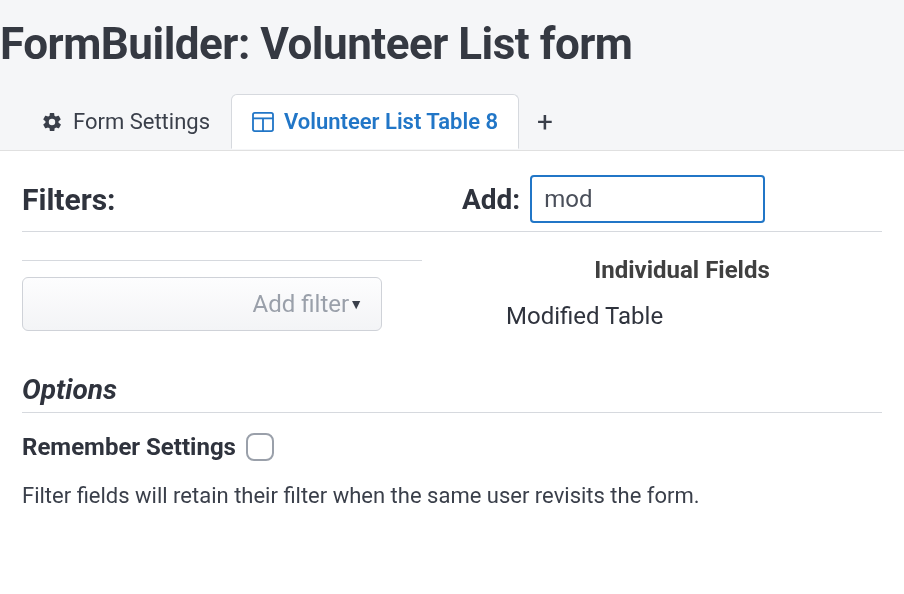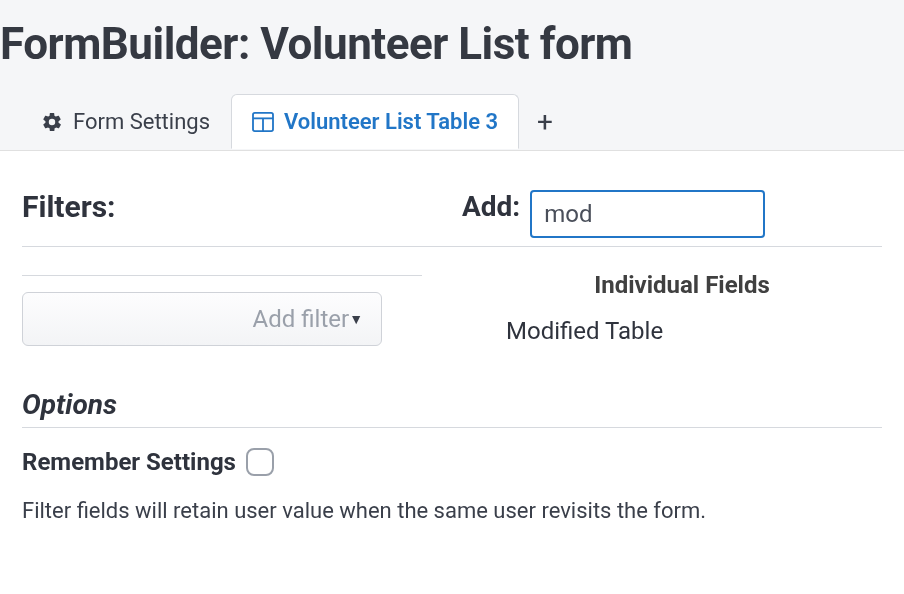--- a/index.html
+++ b/index.html
@@ -99,21 +99,20 @@
     .add-input {
       border: 2px solid #2176c7;
       border-radius: 4px;
       height: 48px;
       width: 235px;
       font-size: 24px;
       color: #4a4f5a;
       padding: 11px 12px;
       outline: none;
       font-family: inherit;
-      margin-top: 15px;
     }
     .filters-body {
       display: flex;
       gap: 60px;
       align-items: flex-start;
     }
     .filters-left {
       width: 400px;
     }
     .filters-left-divider {
@@ -209,21 +208,21 @@
     <span>Form Settings</span>
   </div>
   <div class="tab active">
     <span class="table-icon">
       <svg width="22" height="20" viewBox="0 0 24 22" fill="none" stroke="#2176c7" stroke-width="2">
         <rect x="1" y="1" width="22" height="20" rx="2" fill="none"></rect>
         <line x1="1" y1="7" x2="23" y2="7"></line>
         <line x1="12" y1="7" x2="12" y2="21"></line>
       </svg>
     </span>
-    <span>Volunteer List Table 3</span>
+    <span>Volunteer List Table 8</span>
   </div>
   <div class="tab-add">
     <span>+</span>
   </div>
 </div>
 
 <div class="content">
   <div class="filters-row">
     <div class="filters-label">Filters:</div>
     <div class="add-section">
@@ -245,15 +244,15 @@
       <div class="dropdown-item">Modified Table</div>
     </div>
   </div>
 
   <div class="options-section">
     <div class="options-heading">Options</div>
     <div class="remember-row">
       <span class="remember-label">Remember Settings</span>
       <div class="checkbox"></div>
     </div>
-    <div class="help-text">Filter fields will retain user value when the same user revisits the form.</div>
+    <div class="help-text">Filter fields will retain their filter when the same user revisits the form.</div>
   </div>
 </div>
 
 </body></html>

